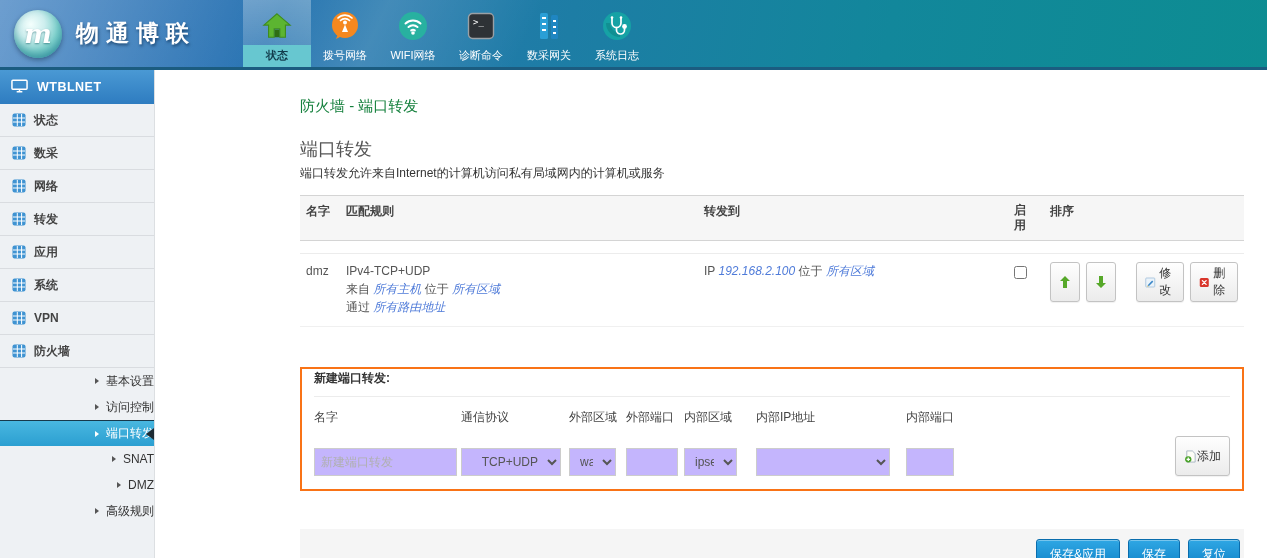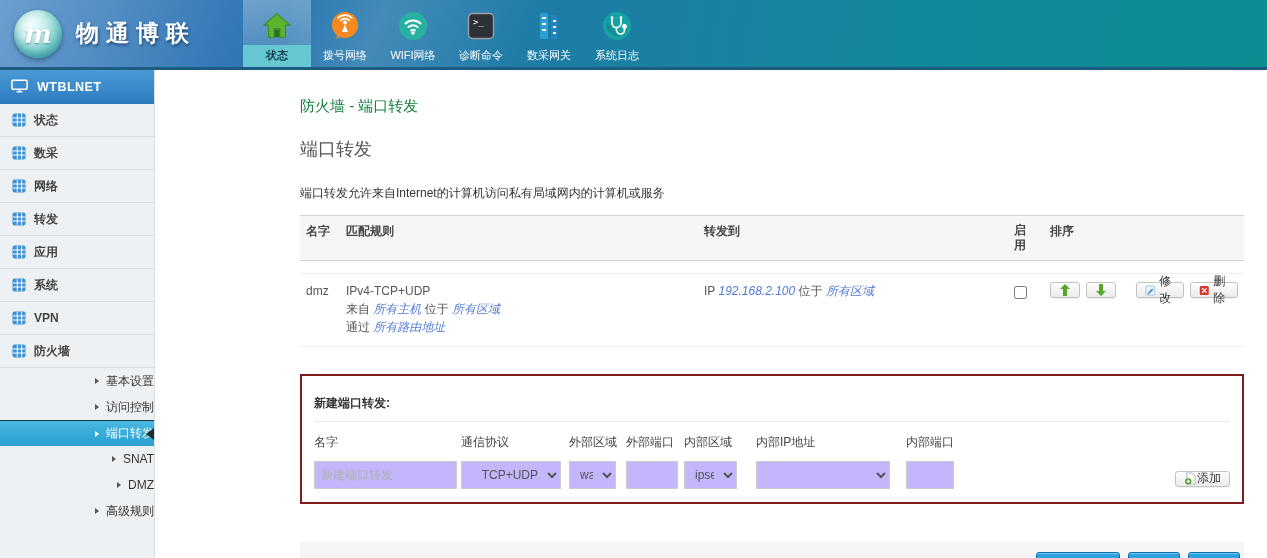--- a/index.html
+++ b/index.html
@@ -46,38 +46,38 @@
   .sub-item.active { background:linear-gradient(180deg,#49b7e0,#2b9fd1); color:#fff; border-top:1px solid #17394b; }
   .sub-item.active .tri { border-left-color:#fff; }
   .sub-item.active:after { content:""; position:absolute; right:0; top:50%; transform:translateY(-50%);
               width:0; height:0; border-top:6px solid transparent; border-bottom:6px solid transparent;
               border-right:8px solid #1d2b33; }
 
   
   .main { flex:1; background:#fff; padding:27px 23px 0 145px; min-width:0; }
   .pg-title { font-size:15px; font-weight:400; color:#15803d; }
   .sec-title { margin-top:21px; font-size:18px; font-weight:400; color:#555; }
-  .desc { margin-top:24px; font-size:12px; color:#333; }
+  .desc { margin-top:4px; font-size:12px; color:#333; }
 
   .grid5 { display:grid; grid-template-columns:40px 358px 310px 36px 1fr; }
   .thead { margin-top:13px; background:#f6f6f6; border-top:1px solid #d4d4d4; border-bottom:1px solid #d4d4d4;
            padding:7px 6px; min-height:43px; font-size:12px; font-weight:700; color:#444; align-items:start; }
   .th-enable { word-break:break-all; width:14px; line-height:15px; }
   .trow { margin-top:12px; border-top:1px solid #ececec; border-bottom:1px solid #f0f0f0;
           padding:8px 6px 10px; font-size:12px; color:#555; line-height:18px; }
   .lnk { color:#4f7bd9; font-style:italic; text-decoration:none; cursor:pointer; }
   .cell-sort { display:flex; align-items:flex-start; gap:6px; }
   .btn { display:inline-flex; align-items:center; background:linear-gradient(180deg,#fefefe,#ebebeb);
          border:1px solid #c3c3c3; border-radius:3px; padding:3px 8px; font-size:12px; color:#333;
-         cursor:pointer; box-shadow:0 1px 1px rgba(0,0,0,.06); height:16px; }
+         cursor:pointer; box-shadow:0 1px 1px rgba(0,0,0,.06); height:40px; }
   .btn.sq { padding:3px 9px; }
   .chk { margin-top:4px; width:13px; height:13px; cursor:pointer; }
 
   
-  .newfwd { margin-top:27px; border:2px solid #7f1d1d; padding:19px 12px 13px; }
+  .newfwd { margin-top:40px; border:2px solid #f97316; padding:1px 12px 13px; }
   .nf-title { font-size:12px; font-weight:700; color:#333; padding-bottom:9px; border-bottom:1px solid #ececec; }
   .fgrid { display:grid; grid-template-columns:147px 108px 57px 58px 72px 150px 56px 1fr; align-items:end; }
   .flabels { margin-top:12px; font-size:12px; color:#444; }
   .fctrls { margin-top:10px; }
   .inp, .sel { height:28px; border:1px solid #ccc; border-radius:0; font-size:12px; color:#555;
                padding:0 6px; background:#c4b5fd; font-family:inherit; }
   .inp::placeholder { color:#b0b0b0; }
   .w-name{width:143px;} .w-proto{width:100px;text-align:right;} .w-extz{width:47px;} .w-extp{width:52px;}
   .w-intz{width:53px;} .w-intip{width:134px;} .w-intp{width:48px;}
   .add-cell { justify-self:end; }

